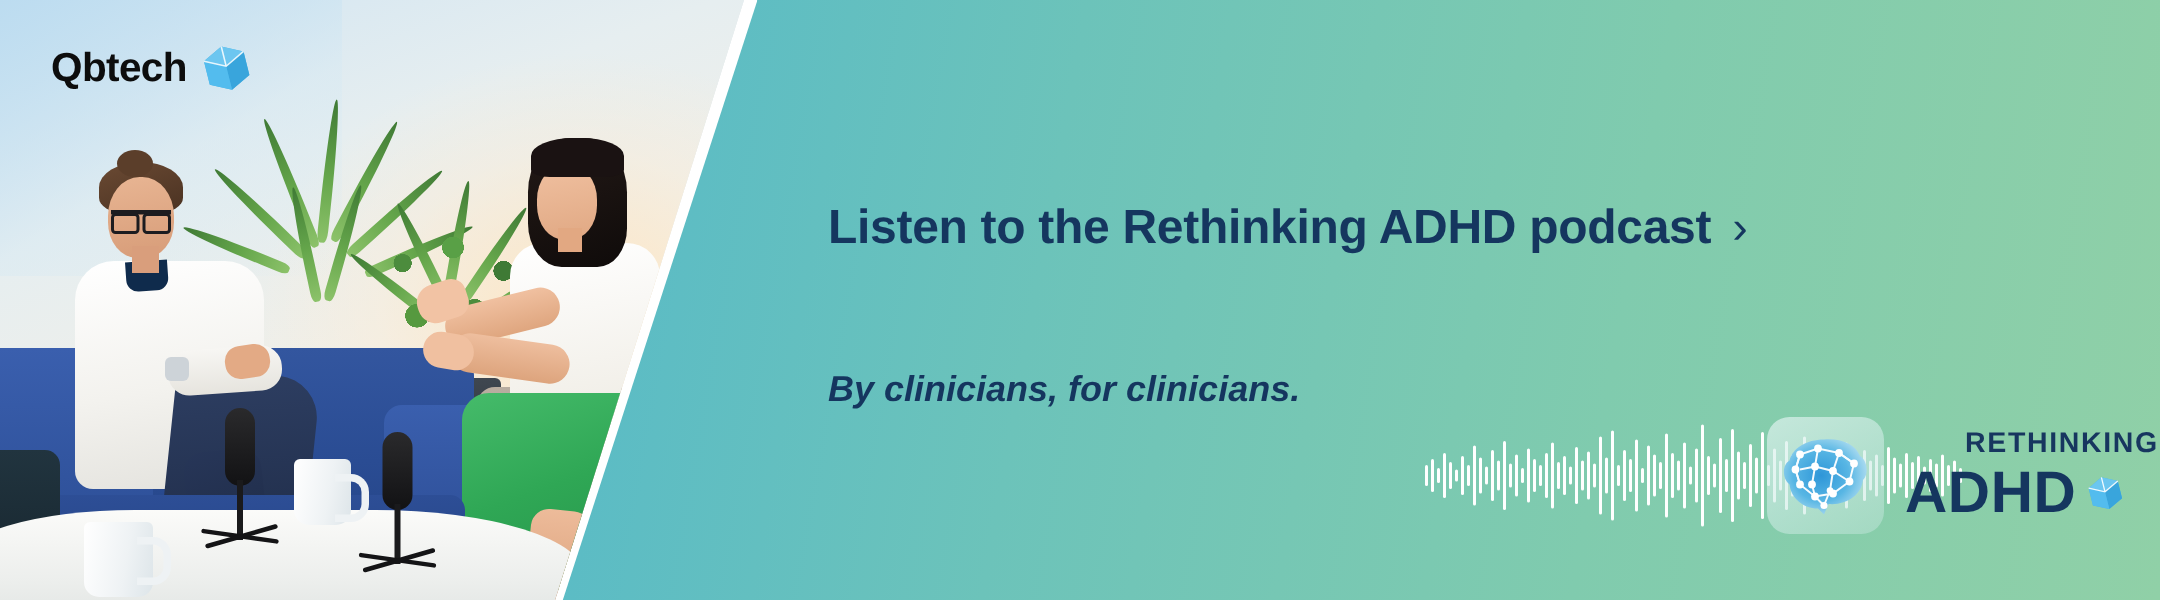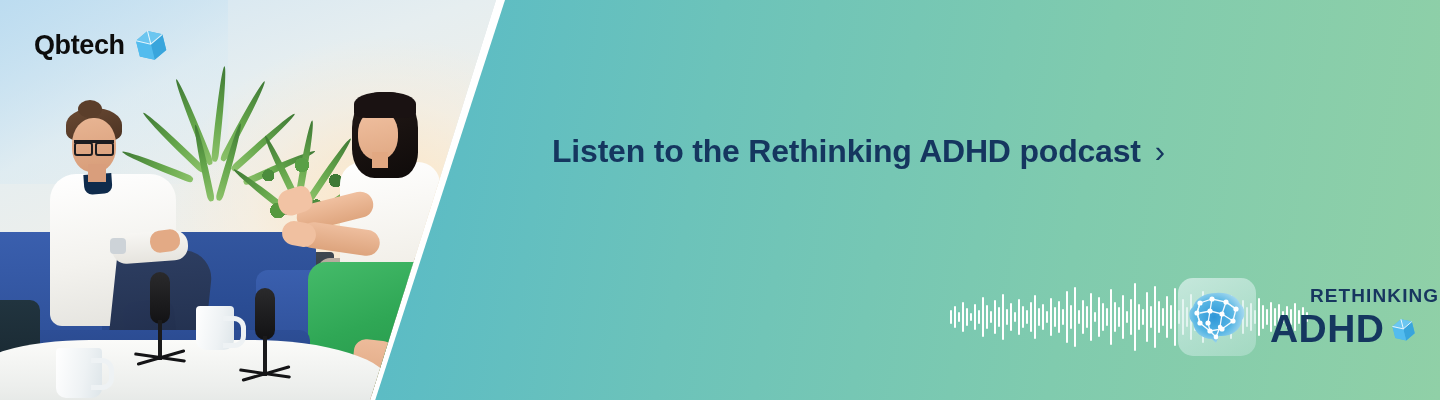--- a/index.html
+++ b/index.html
@@ -395,20 +395,21 @@
         </g>
       </svg>
     </span>
   </div>
 
   <div class="content">
     <div class="headline">
       <span>Listen to the Rethinking ADHD podcast</span>
       <span class="chev">›</span>
     </div>
+    <div class="tagline">By clinicians, for clinicians.</div>
   </div>
 
   <div class="waveform">
       <div class="wf-bar" style="height: 14px; background: rgb(255, 255, 255);"></div>
       <div class="wf-bar" style="height: 22px; background: rgb(255, 255, 255);"></div>
       <div class="wf-bar" style="height: 10px; background: rgb(255, 255, 255);"></div>
       <div class="wf-bar" style="height: 30px; background: rgb(255, 255, 255);"></div>
       <div class="wf-bar" style="height: 18px; background: rgb(255, 255, 255);"></div>
       <div class="wf-bar" style="height: 8px; background: rgb(255, 255, 255);"></div>
       <div class="wf-bar" style="height: 26px; background: rgb(255, 255, 255);"></div>

